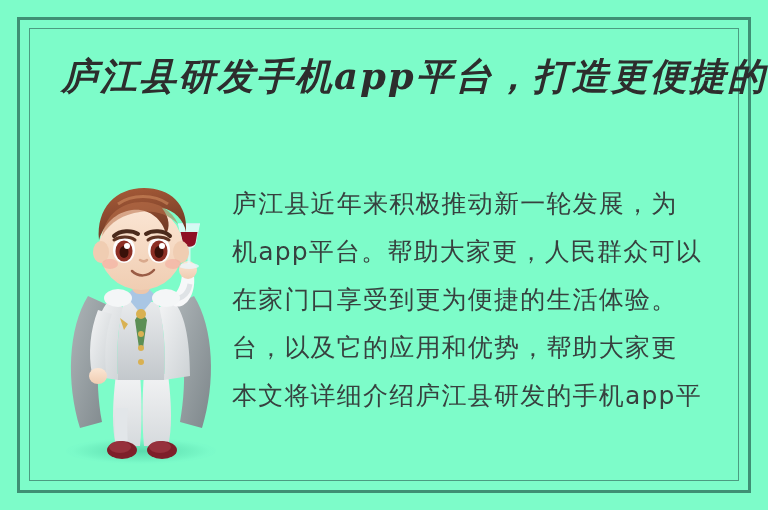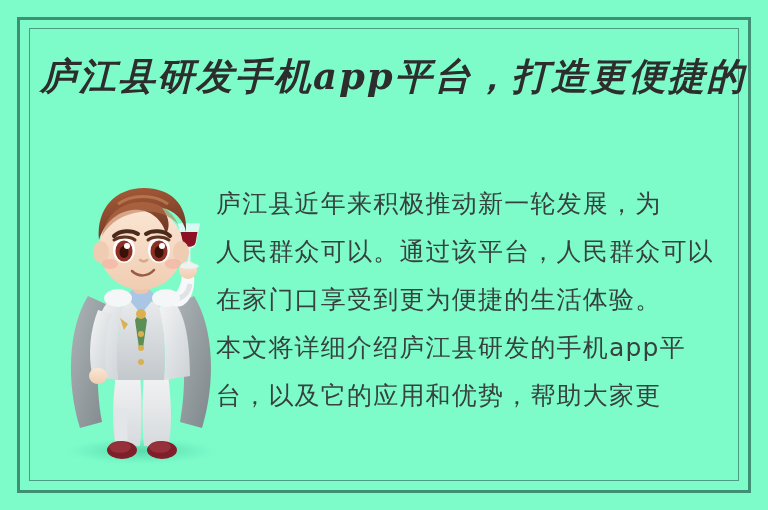--- a/index.html
+++ b/index.html
@@ -40,21 +40,21 @@
     right: 29px;
     bottom: 29px;
     border: 1px solid #4c9c81;
     box-sizing: border-box;
     pointer-events: none;
   }
 
   
   .title-block {
     position: absolute;
-    left: 40px;
+    left: 61px;
     top: 52px;
     width: 700px;
   }
   .title-line {
     font-family: "DejaVu Serif", "Liberation Serif", serif;
     font-size: 37px;
     line-height: 48px;
     font-weight: 700;
     font-style: italic;
     color: #2d2d2d;
@@ -77,21 +77,21 @@
     width: 150px;
     height: 26px;
     border-radius: 50%;
     background: radial-gradient(ellipse at center, rgba(60,190,150,.55) 0%, rgba(110,240,200,.12) 65%, rgba(125,252,201,0) 100%);
   }
   .ill-svg { position: absolute; left: 0; top: 0; }
 
   
   .body-copy {
     position: absolute;
-    left: 216px;
+    left: 232px;
     top: 180px;
     width: 512px;
   }
   .body-line {
     font-family: "DejaVu Sans", "Liberation Sans", sans-serif;
     font-size: 25px;
     line-height: 48px;
     color: #37413f;
     letter-spacing: 1.2px;
     white-space: nowrap;
@@ -213,19 +213,19 @@
       <ellipse cx="52" cy="86" rx="8" ry="5" fill="#f4a79a" opacity="0.55"></ellipse>
       <ellipse cx="115" cy="86" rx="8" ry="5" fill="#f4a79a" opacity="0.55"></ellipse>
 
       <path d="M82 82 C85 84 87 84 89 82" stroke="#d9a98d" stroke-width="2.5" fill="none" stroke-linecap="round"></path>
       <path d="M74 93 C80 99 90 99 96 92" stroke="#9a5c45" stroke-width="2.5" fill="none" stroke-linecap="round"></path>
     </svg>
   </div>
 
   <div class="body-copy">
     <div class="body-line">庐江县近年来积极推动新一轮发展，为</div>
-    <div class="body-line">人民群众可以。通过该平台，人民群众可以</div>
+    <div class="body-line">机app平台。帮助大家更，人民群众可以</div>
     <div class="body-line">在家门口享受到更为便捷的生活体验。</div>
+    <div class="body-line">台，以及它的应用和优势，帮助大家更</div>
     <div class="body-line">本文将详细介绍庐江县研发的手机app平</div>
-    <div class="body-line">台，以及它的应用和优势，帮助大家更</div>
   </div>
 
 </div>
 
 </body></html>

